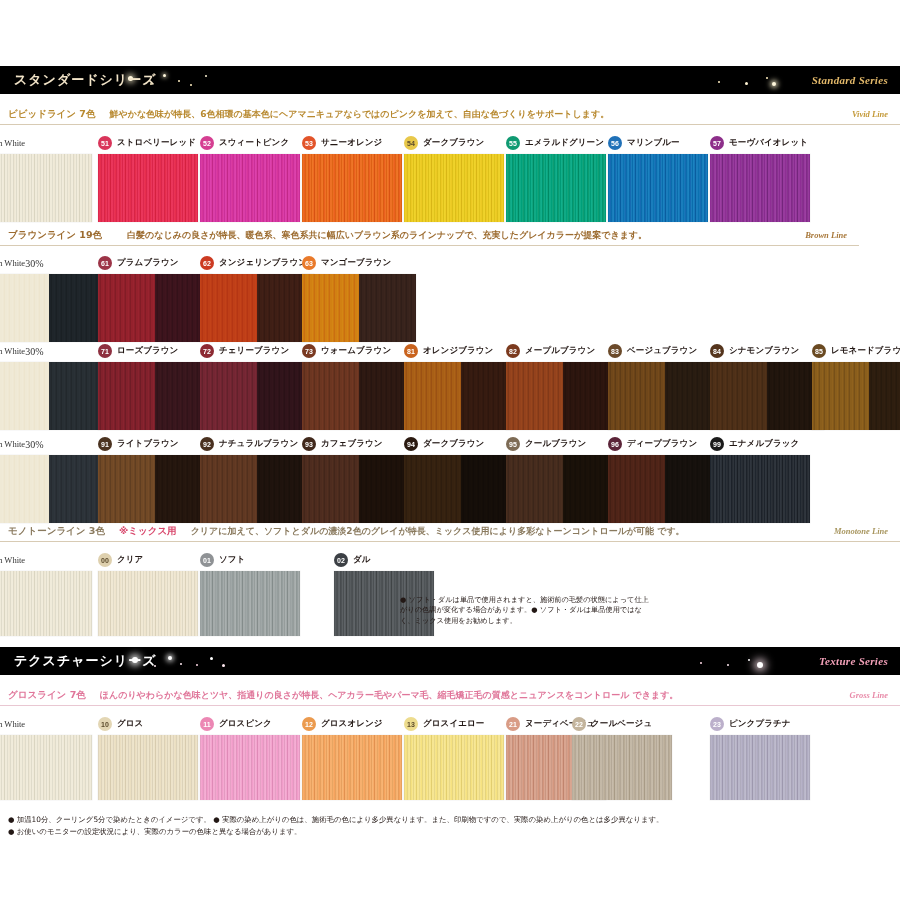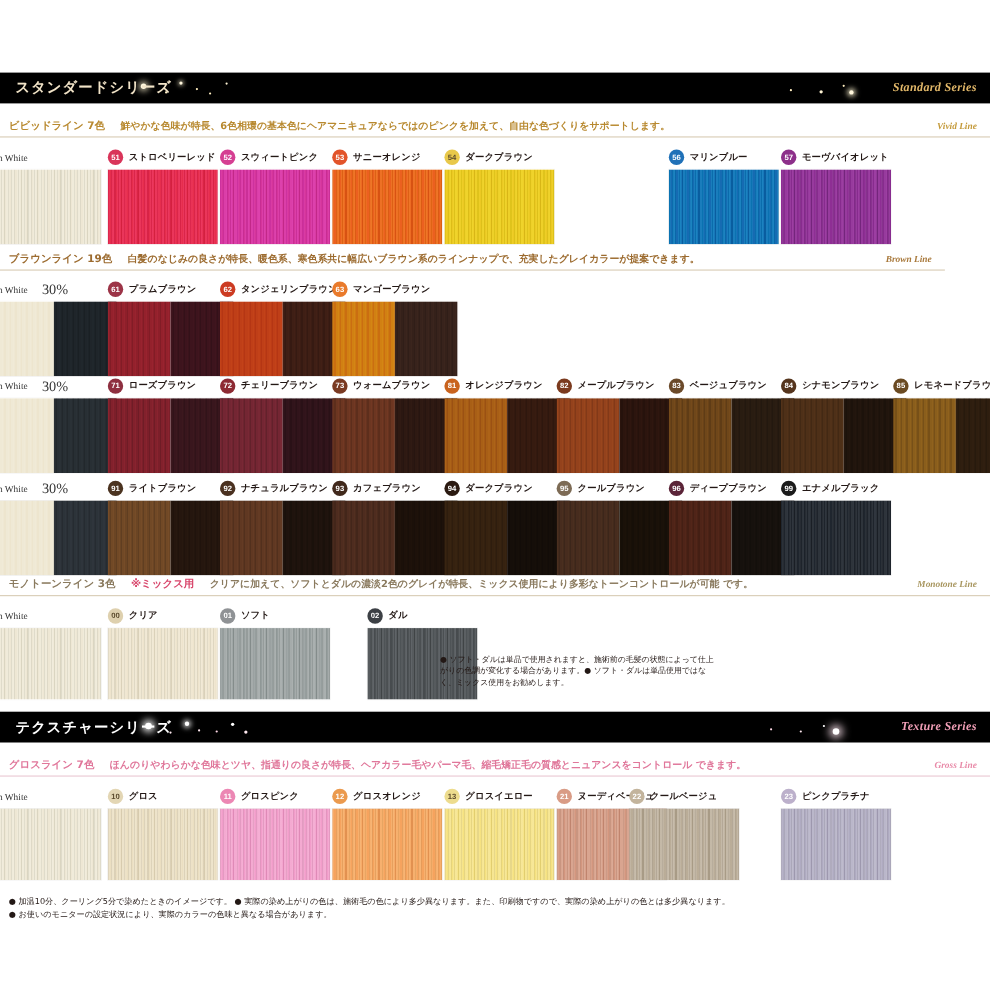--- a/index.html
+++ b/index.html
@@ -80,21 +80,21 @@
     color:#fff; font-size:7px; font-weight:bold;
     display:flex; align-items:center; justify-content:center;
     margin-right:5px; flex:none;
     font-family:"Liberation Sans",sans-serif;
   }
   .badge.light{ color:#5b4a2c; }
   .cname{ font-size:8.5px; font-weight:bold; letter-spacing:.1px; }
   .onwhite{
     font-size:8.5px; color:#333; font-family:"Liberation Serif","DejaVu Serif",serif;
   }
-  .pct{ font-size:13px; color:#333; margin-left:13px;
+  .pct{ font-size:10px; color:#333; 
         font-family:"Liberation Serif","DejaVu Serif",serif;}
 
   .swatch{
     width:100px; height:68px;
     display:flex; overflow:hidden;
     box-shadow:0 0 0 0.5px rgba(0,0,0,.06);
   }
   .swatch.wide{ width:114px; }
   .half{ flex:1 1 50%; height:100%; position:relative; }
   .full{ flex:1 1 100%; height:100%; position:relative; }
@@ -197,41 +197,50 @@
       </div>
       <div class="cell" style="left: 404px;">
         <div class="cell-label">
           <span class="badge light" style="background: rgb(232, 200, 74);">54</span>
           <span class="cname">ダークブラウン</span>
         </div>
         <div class="swatch">
           <div class="full" style="background: rgb(237, 203, 26);"></div>
         </div>
       </div>
+      <div class="cell" style="left: 506px;">
+        <div class="cell-label">
+          <span class="badge" style="background: rgb(16, 154, 114);">55</span>
+          <span class="cname">エメラルドグリーン</span>
+        </div>
+        <div class="swatch">
+          <div class="full" style="background: rgb(0, 160, 119);"></div>
+        </div>
+      </div>
       <div class="cell" style="left: 608px;">
         <div class="cell-label">
           <span class="badge" style="background: rgb(32, 113, 184);">56</span>
           <span class="cname">マリンブルー</span>
         </div>
         <div class="swatch">
           <div class="full" style="background: rgb(10, 111, 181);"></div>
         </div>
       </div>
       <div class="cell" style="left: 710px;">
         <div class="cell-label">
           <span class="badge" style="background: rgb(141, 47, 138);">57</span>
           <span class="cname">モーヴバイオレット</span>
         </div>
         <div class="swatch">
           <div class="full" style="background: rgb(139, 44, 146);"></div>
         </div>
       </div>
     </div>
 
-  <div class="line-head brown" style="position:absolute;left:0;top:225px;width:859px;">
+  <div class="line-head brown" style="position:absolute;left:0;top:225px;width:859px;gap:11px;">
     <span class="lh-jp">ブラウンライン 19色</span>
     <span class="lh-desc">白髪のなじみの良さが特長、暖色系、寒色系共に幅広いブラウン系のラインナップで、充実したグレイカラーが提案できます。</span>
     <span class="lh-en">Brown Line</span>
   </div>
   <div class="row" id="row-brown60" style="position:absolute;left:0;top:252px;width:900px;">
       <div class="cell" style="left: -8px;">
         <div class="cell-label">
           <span class="onwhite">On White</span>
           <span class="pct">30%</span>
         </div>

